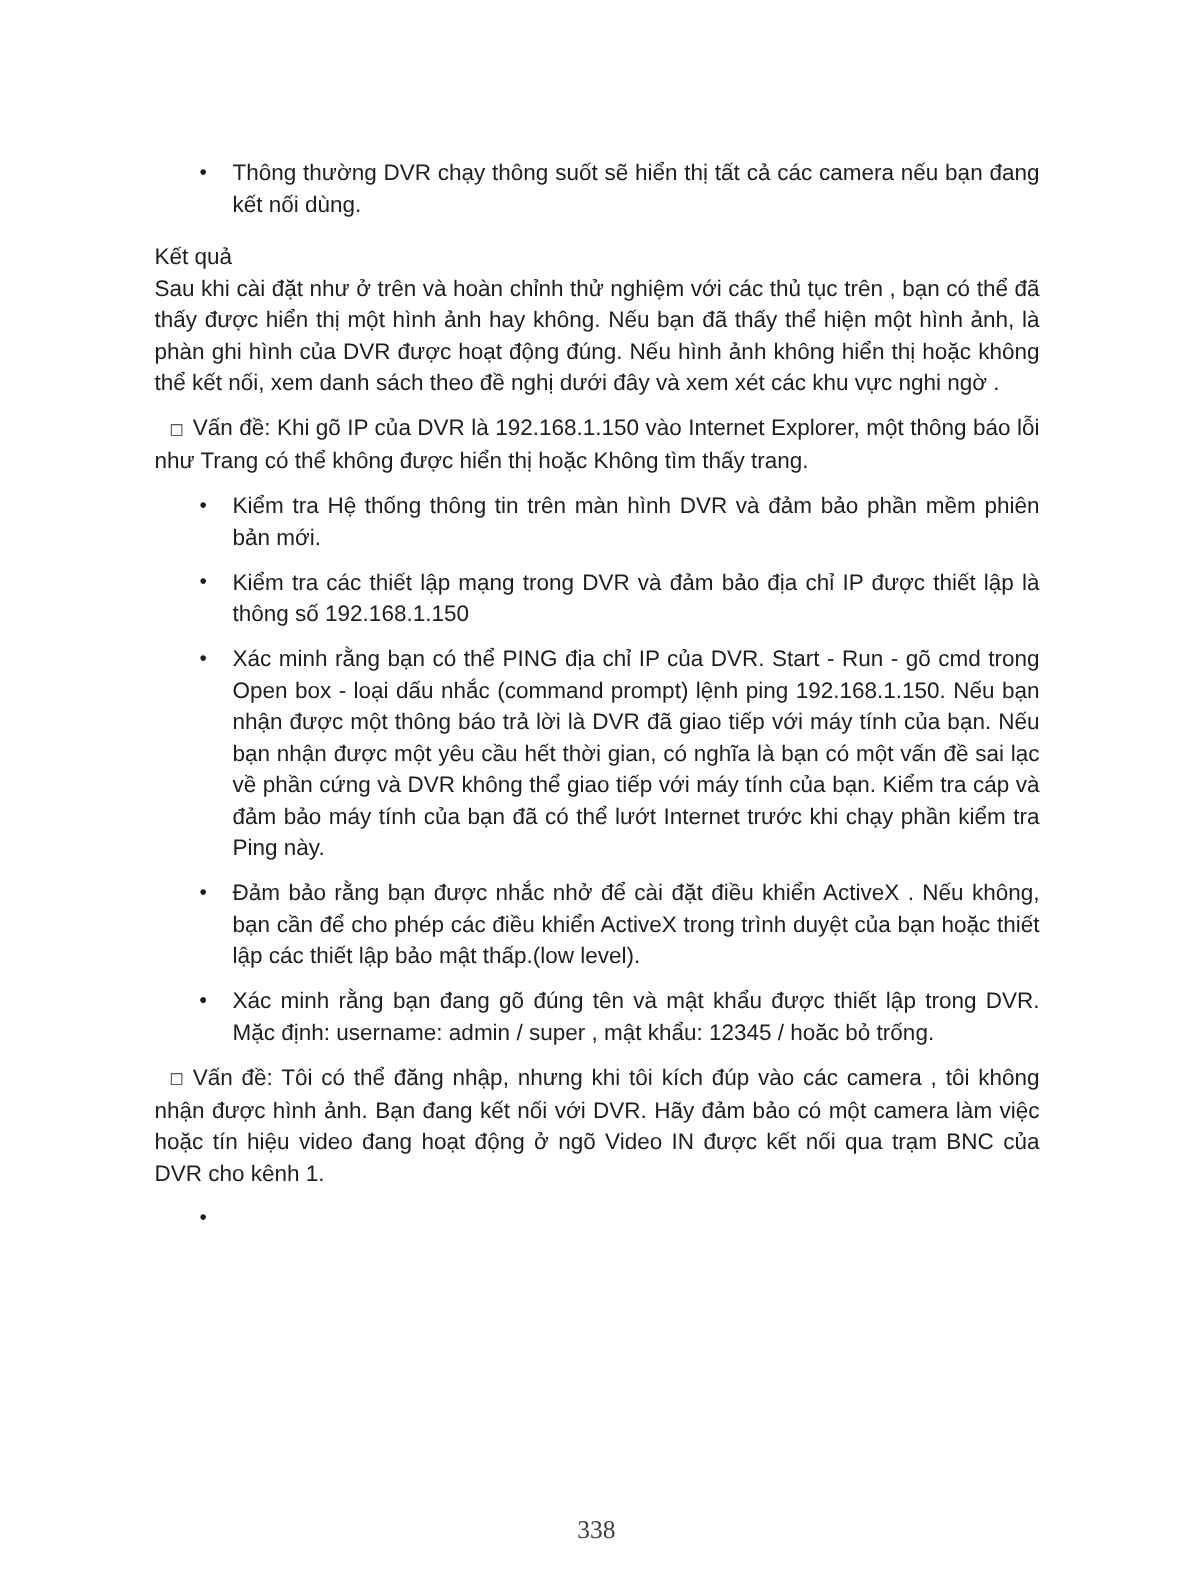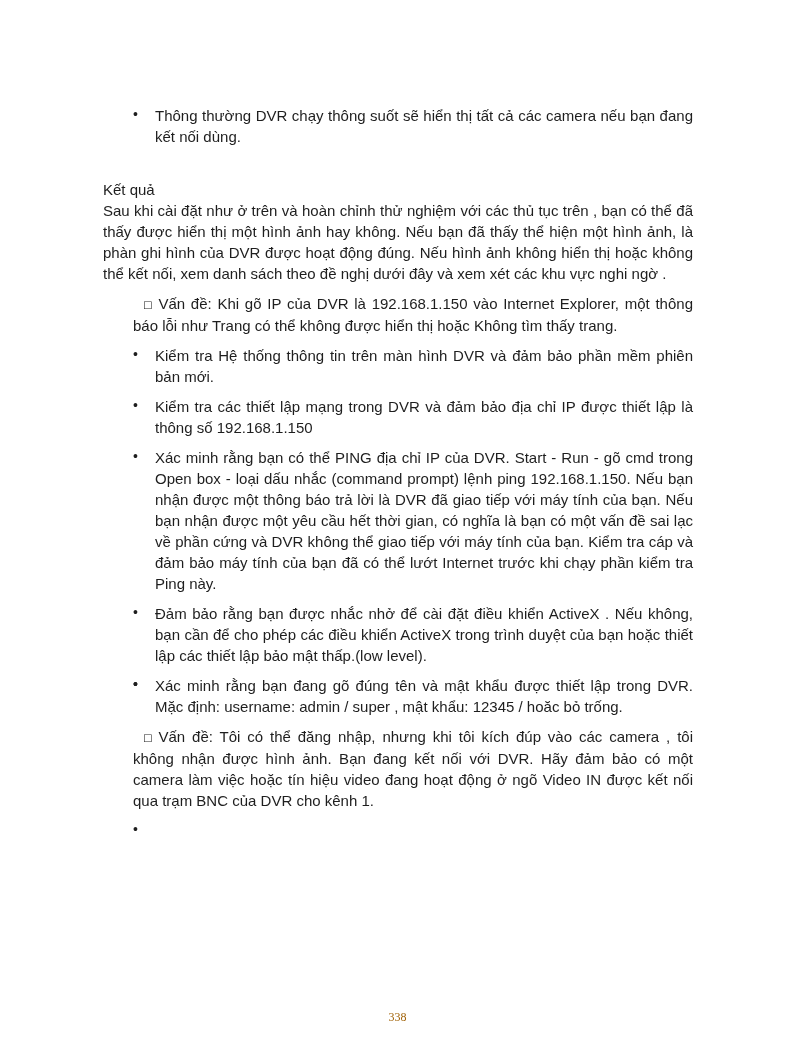--- a/index.html
+++ b/index.html
@@ -19,54 +19,53 @@
   .content {
     position: absolute;
     left: 103px;
     top: 96px;
     width: 590px;
     font-size: 15px;
     line-height: 21px;
     text-align: justify;
   }
   .para { margin: 0; }
-  .mt14 { margin-top: 32px; }
+  .mt14 { margin-top: 14px; }
   .bullet-item {
     position: relative;
     padding-left: 52px;
     margin-top: 9px;
   }
   .bullet-dot {
     position: absolute;
     left: 30px;
     top: -1px;
     font-size: 14px;
   }
   .problem-para {
     margin-top: 9px;
     text-indent: 10px;
-    margin-left: 30px;
   }
   .problem-marker {
     font-family: "DejaVu Sans", sans-serif;
     font-size: 10px;
     display: inline-block;
     text-indent: 0;
     vertical-align: 1px;
     margin-right: 6px;
   }
   .page-number {
     position: absolute;
     left: 0;
     right: 0;
     top: 1010px;
     text-align: center;
     font-family: "Liberation Serif", serif;
-    font-size: 12px;
-    color: #a16207;
+    font-size: 17px;
+    color: #404040;
   }
 </style>
 </head>
 <body>
 
 <div class="page">
   <div class="content">
 
     <div class="bullet-item">
       <span class="bullet-dot">•</span>

